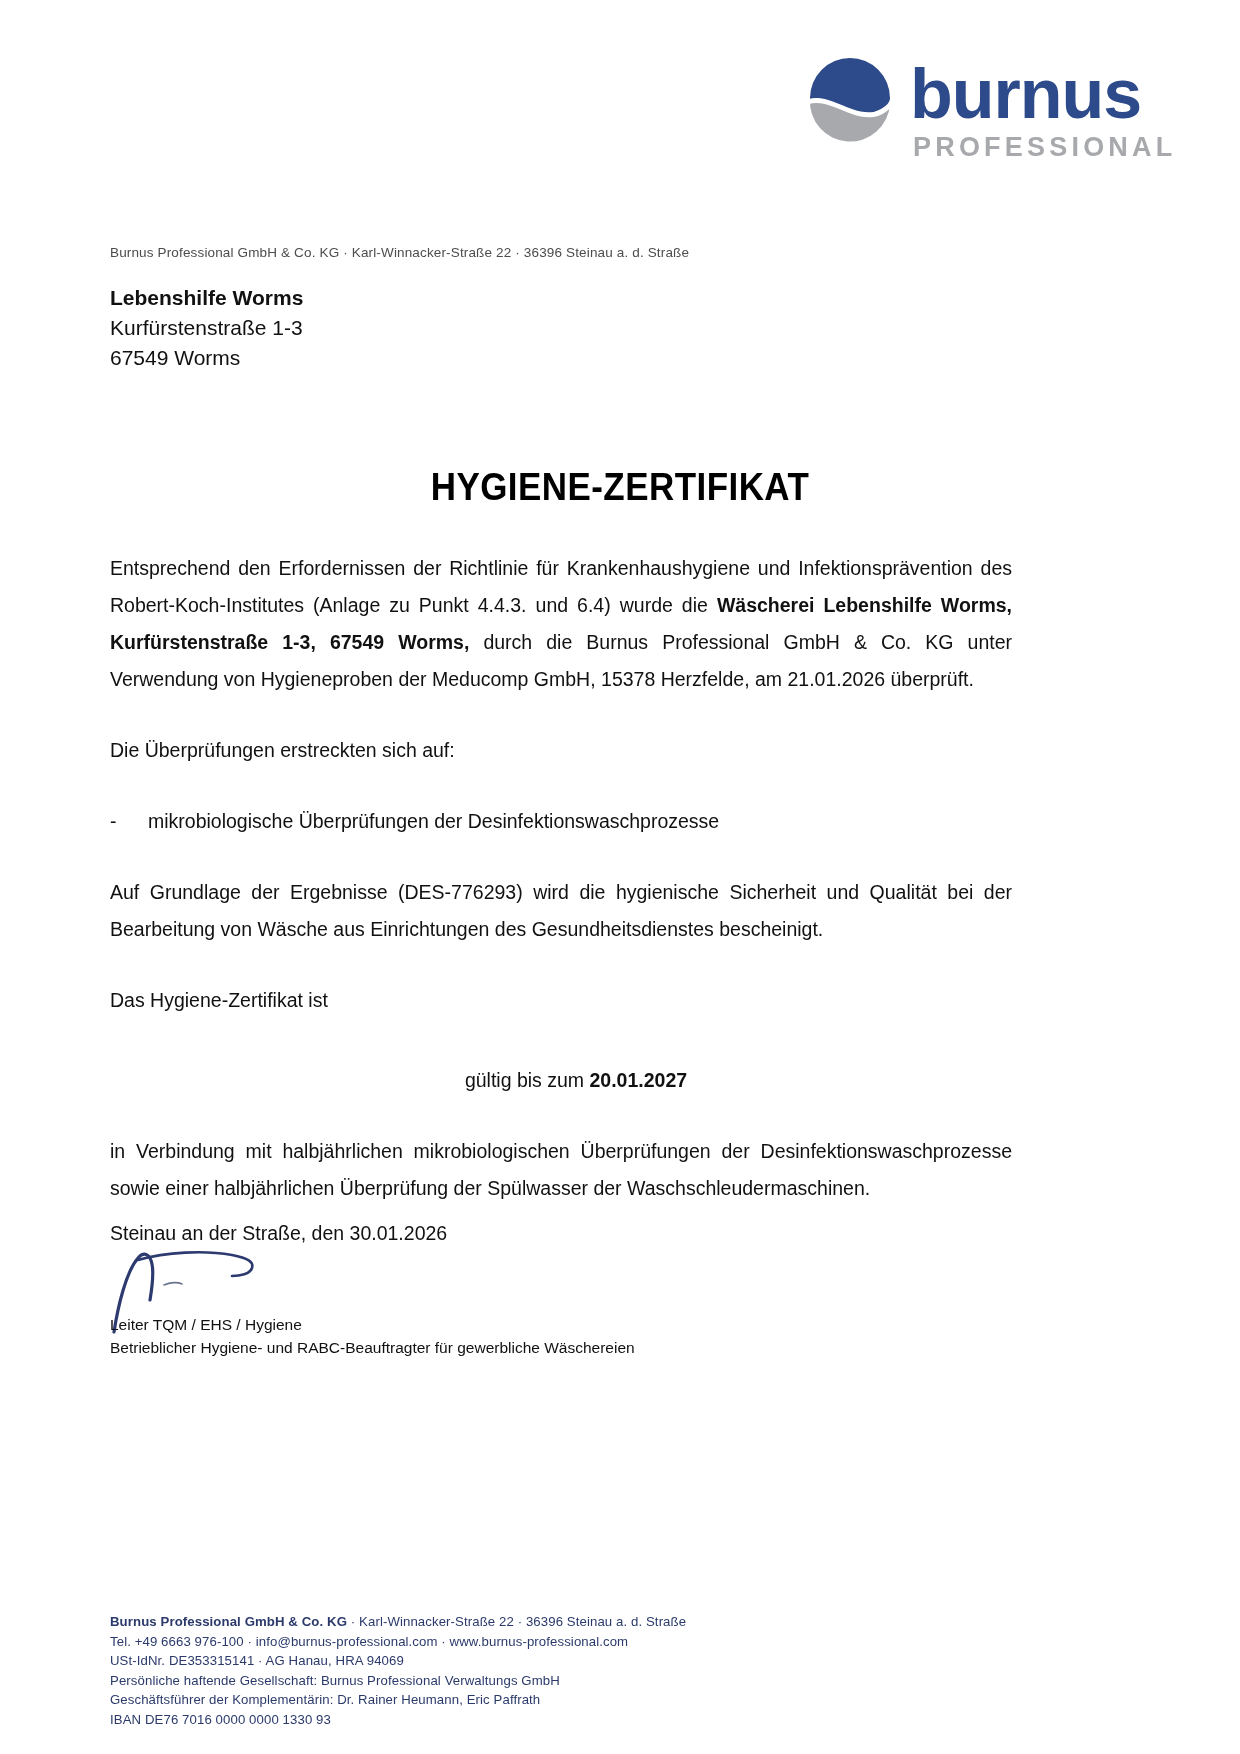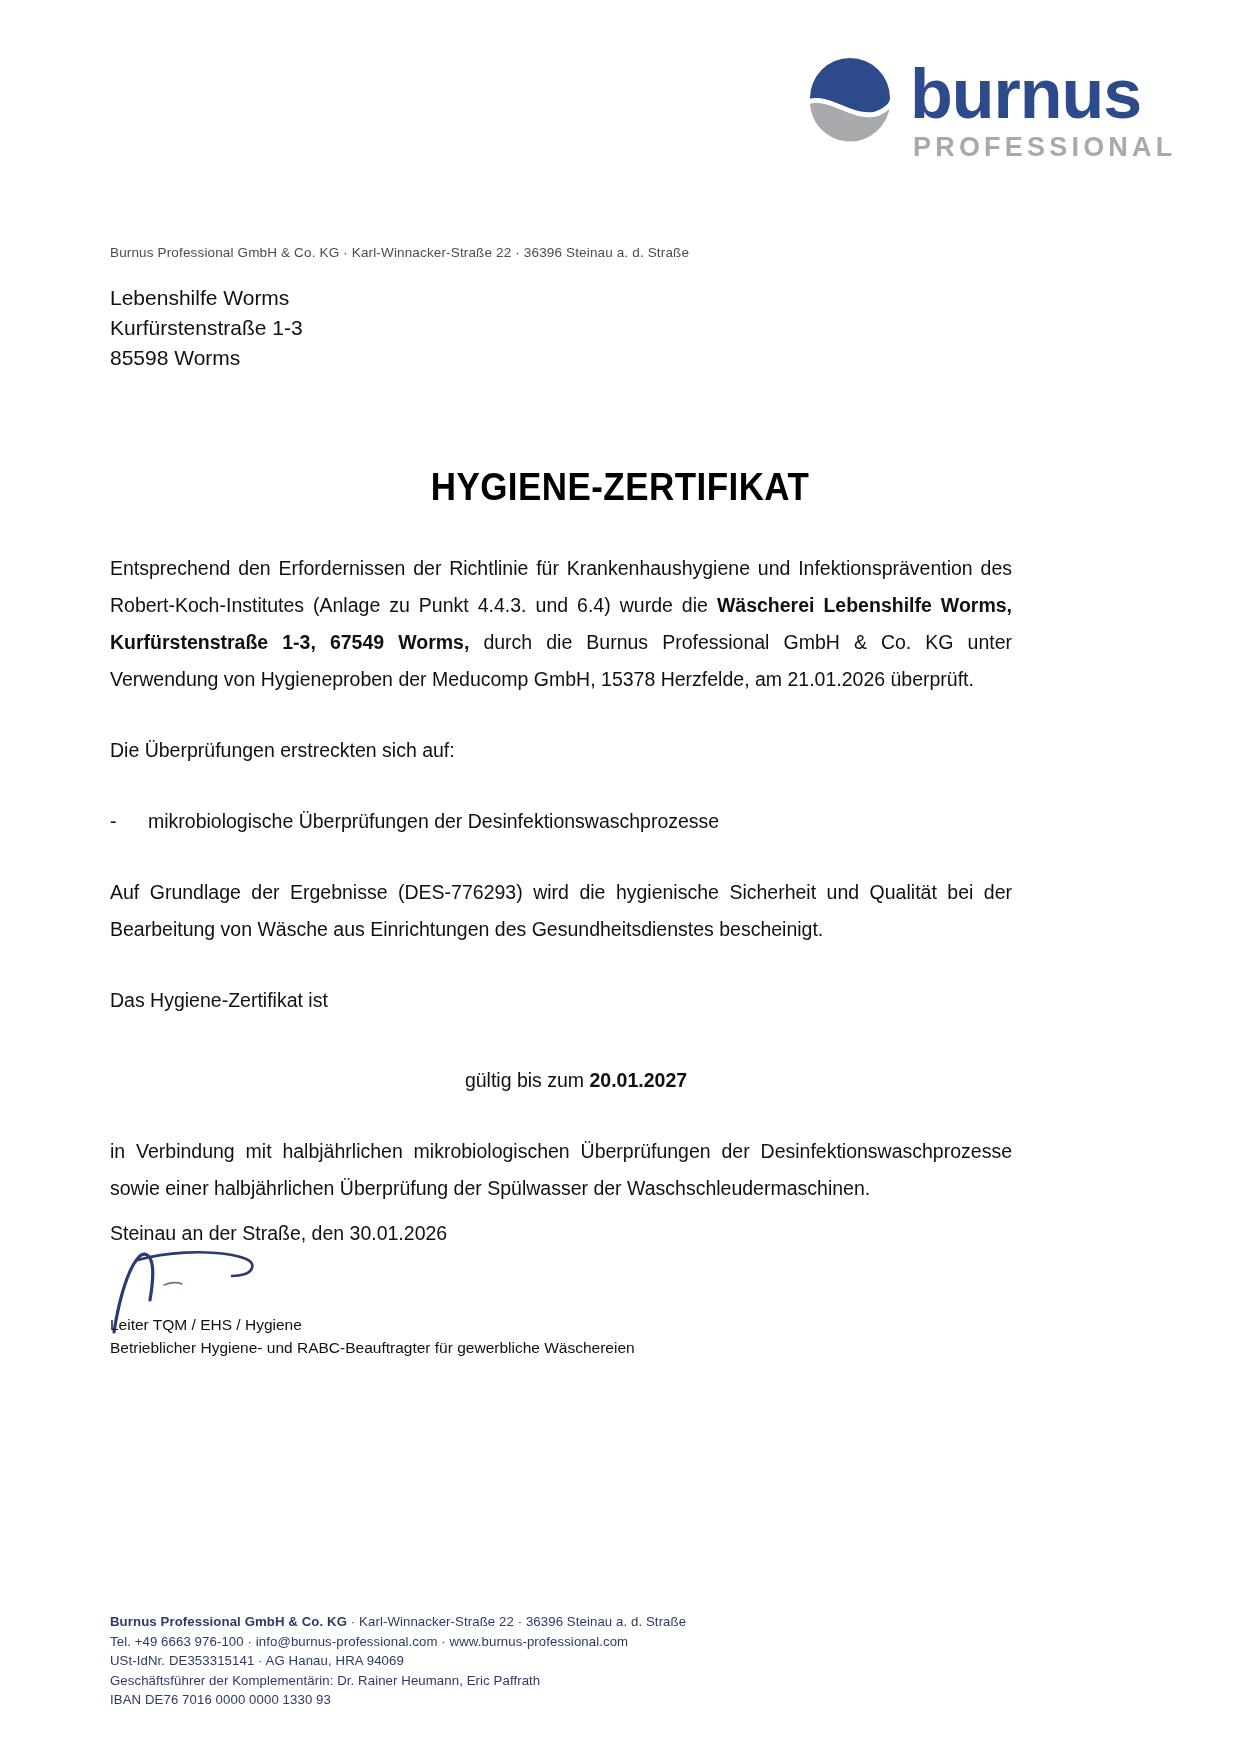--- a/index.html
+++ b/index.html
@@ -48,21 +48,21 @@
 
   
   .address-block {
     position: absolute;
     left: 110px;
     top: 283px;
     font-size: 21px;
     line-height: 30px;
     color: #111;
   }
-  .address-block .name { font-weight: normal; }
+  .address-block .name { font-weight: bold; text-align: center; }
 
   
   .doc-title {
     position: absolute;
     left: 0;
     right: 0;
     top: 466px;
     text-align: center;
     font-family: "Liberation Sans Narrow", "Liberation Sans", sans-serif;
     font-weight: bold;
@@ -165,21 +165,21 @@
 
       <text x="115" y="104" font-family="'Liberation Sans', sans-serif" font-size="27" font-weight="bold" fill="#a7a9ac" letter-spacing="4.2">PROFESSIONAL</text>
     </svg>
   </div>
 
   <div class="sender-line">Burnus Professional GmbH &amp; Co. KG · Karl-Winnacker-Straße 22 · 36396 Steinau a. d. Straße</div>
 
   <div class="address-block">
     <div class="name">Lebenshilfe Worms</div>
     <div>Kurfürstenstraße 1-3</div>
-    <div>85598 Worms</div>
+    <div>67549 Worms</div>
   </div>
 
   <div class="doc-title">HYGIENE-ZERTIFIKAT</div>
 
   <div class="body-area">
 
     <p class="para"><span>Entsprechend den Erfordernissen der Richtlinie für Krankenhaushygiene und Infektionsprävention des Robert-Koch-Institutes (Anlage zu Punkt 4.4.3. und 6.4) wurde die </span><b>Wäscherei Lebenshilfe Worms, Kurfürstenstraße 1-3, 67549 Worms,</b><span> durch die Burnus Professional GmbH &amp; Co. KG unter Verwendung von Hygieneproben der Meducomp GmbH, 15378 Herzfelde, am 21.01.2026 überprüft.</span></p>
 
     <div class="gap-md"></div>
 
@@ -219,17 +219,18 @@
 
   <div class="signer">
     <div class="signer-role">Leiter TQM / EHS / Hygiene</div>
     <div class="signer-role">Betrieblicher  Hygiene- und RABC-Beauftragter für gewerbliche Wäschereien</div>
   </div>
 
   <div class="footer">
     <div><span class="f-strong">Burnus Professional GmbH &amp; Co. KG</span><span> · Karl-Winnacker-Straße 22 · 36396 Steinau a. d. Straße</span></div>
     <div>Tel. +49 6663 976-100 · info@burnus-professional.com · www.burnus-professional.com</div>
     <div>USt-IdNr. DE353315141 · AG Hanau, HRA 94069</div>
+    <div>Persönliche haftende Gesellschaft: Burnus Professional Verwaltungs GmbH</div>
     <div>Geschäftsführer der Komplementärin: Dr. Rainer Heumann, Eric Paffrath</div>
     <div>IBAN DE76 7016 0000 0000 1330 93</div>
   </div>
 
 </div>
 
 </body></html>

